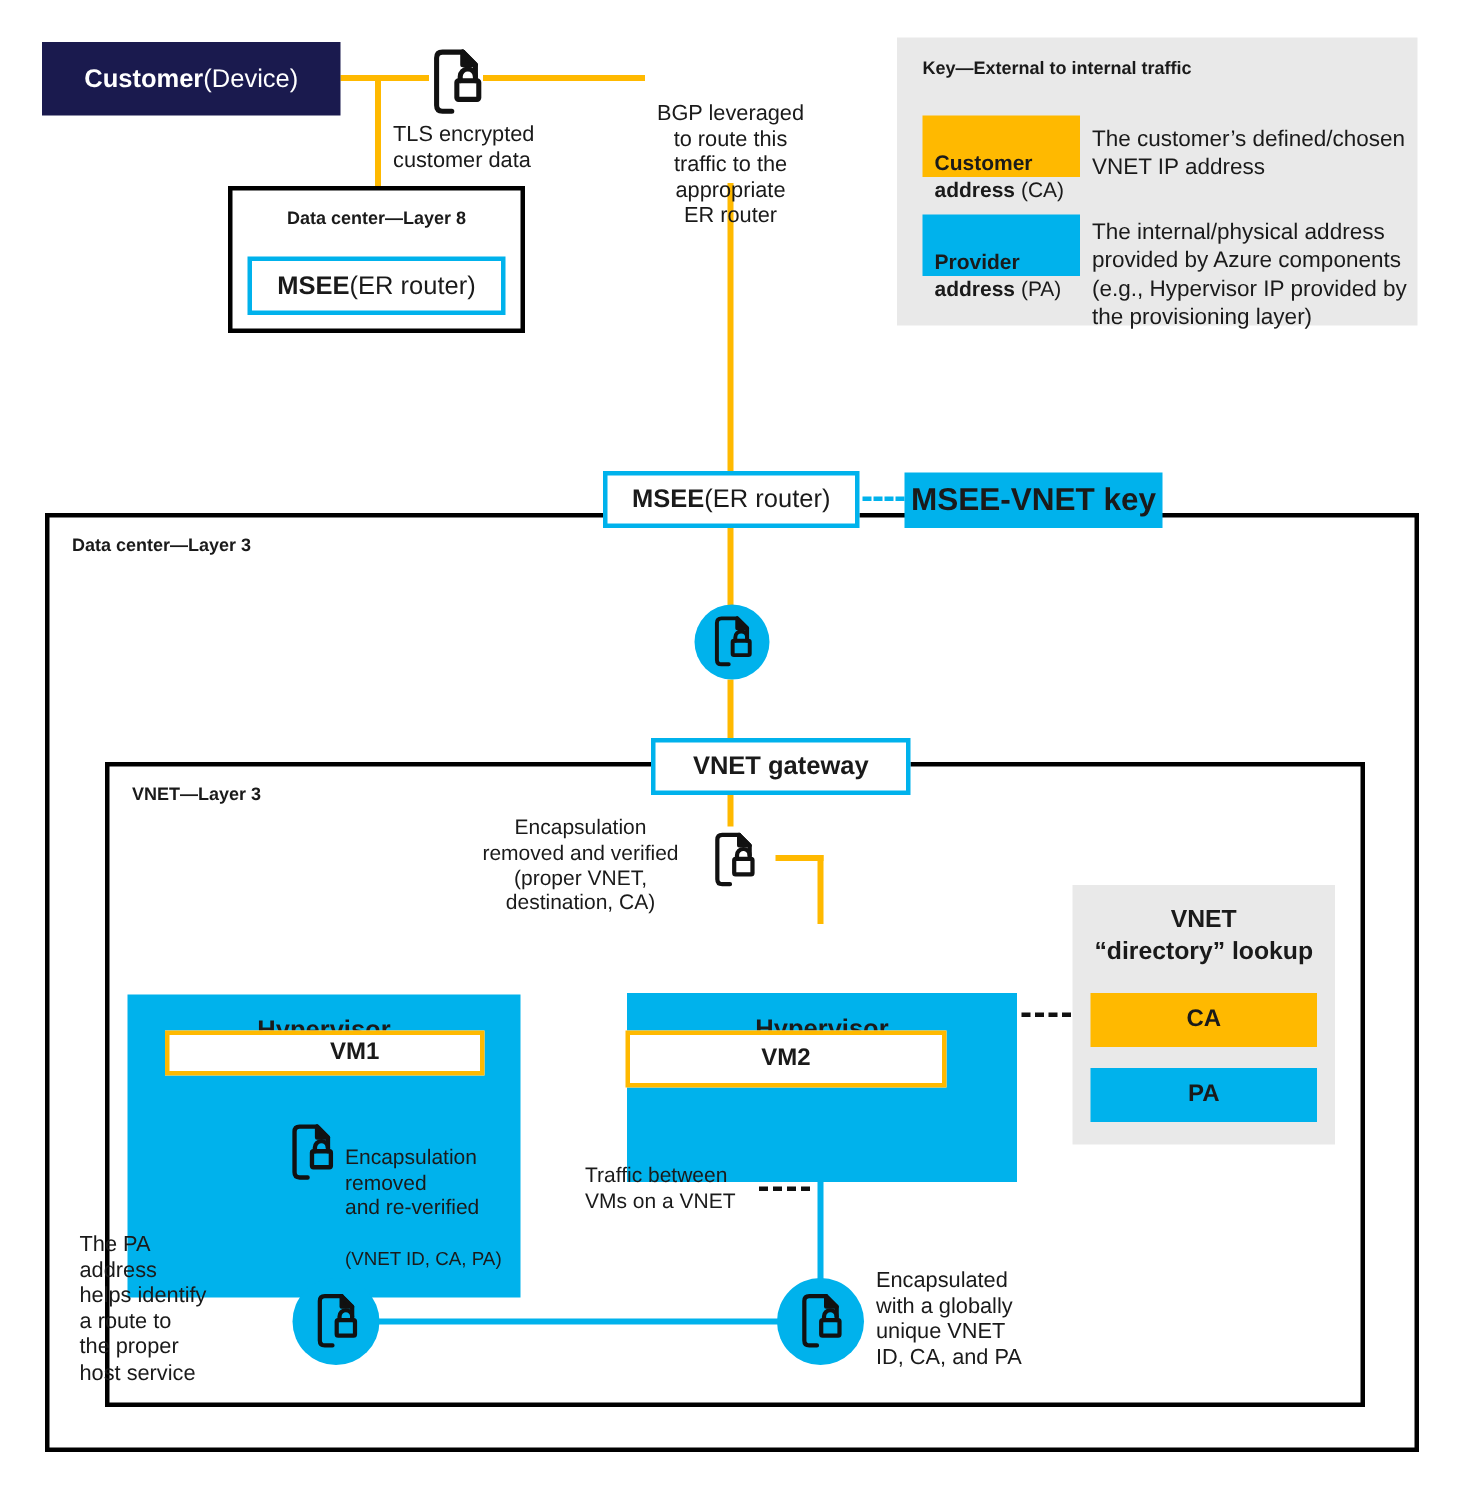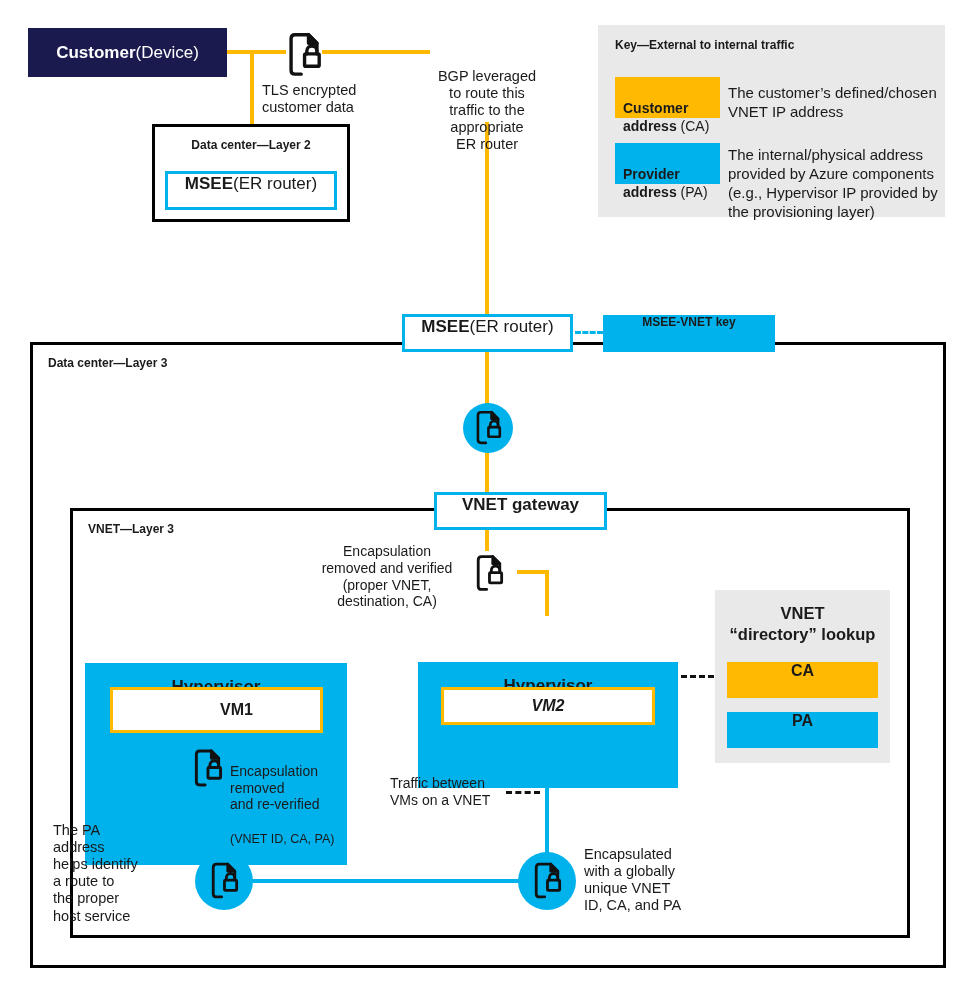--- a/index.html
+++ b/index.html
@@ -24,21 +24,21 @@
   .hl-c{height:4px;background:#00b2ec;z-index:2;}
   .vl-c{width:4px;background:#00b2ec;z-index:2;}
   .dash-c{border-top:3px dashed #00b2ec;z-index:2;}
   .dash-k{border-top:3px dashed #111;z-index:2;}
   
   .t-bold{font-weight:bold;font-size:12px;}
   .note{font-size:14.5px;line-height:1.18;white-space:pre-line;z-index:3;}
   .note-sm{font-size:14px;line-height:1.2;white-space:pre-line;z-index:3;}
   .center{text-align:center;}
   .right{text-align:left;}
-  .flexc{display:flex;justify-content:center;}
+  .flexc{display:flex;align-items:center;justify-content:center;}
   .pre{white-space:pre-line;}
   .chip-label{font-size:14px;line-height:1.3;padding:4px 0 0 8px;white-space:pre-line;}
   .chip-label b{font-weight:bold;}
   .desc{font-size:15px;line-height:1.27;white-space:pre-line;}
   .host-title{font-weight:bold;font-size:17px;line-height:1.25;text-align:center;padding-top:13px;white-space:pre-line;}
   .lockdoc{color:#111;display:block;}
   svg.defsonly{position:absolute;width:0;height:0;}
 </style>
 </head>
 <body>
@@ -75,21 +75,21 @@
   <div class="abs note center" style="left:428px;top:48px;width:118px;margin-top:20px;">BGP leveraged
 to route this
 traffic to the
 appropriate
 ER router</div>
   <div class="abs vl-o" style="left:250px;top:52px;height:72px;"></div>
   <div class="abs note" style="left:262px;top:82px;">TLS encrypted
 customer data</div>
 
   <div class="abs box-black" style="left:152px;top:124px;width:198px;height:98px;z-index:3;"></div>
-  <div class="abs t-bold center" style="left:152px;top:138px;width:198px;z-index:4;">Data center—Layer 2</div>
+  <div class="abs t-bold center" style="left:152px;top:138px;width:198px;z-index:4;">Data center—Layer 8</div>
   <div class="abs box-cyan-border flexc" style="left:165px;top:171px;width:172px;height:39px;font-size:17px;">
     <span style="font-weight:bold;">MSEE</span>
       <span> (ER router)</span>
   </div>
 
   <div class="abs panel-gray" style="left:598px;top:25px;width:347px;height:192px;z-index:1;"></div>
   <div class="abs t-bold" style="left:615px;top:38px;z-index:3;">Key—External to internal traffic</div>
   <div class="abs chip-orange chip-label" style="left:615px;top:77px;width:105px;height:41px;z-index:3;">
     <b>Customer
 address</b><span> (CA)</span>
@@ -104,21 +104,21 @@
     <b>Provider
 address</b><span> (PA)</span>
   </div>
 
   <div class="abs vl-o" style="left:485px;top:122px;height:192px;"></div>
   <div class="abs box-cyan-border flexc" style="left:402px;top:314px;width:171px;height:38px;font-size:17px;">
     <span style="font-weight:bold;">MSEE</span>
       <span> (ER router)</span>
   </div>
   <div class="abs dash-c" style="left:575px;top:331px;width:28px;z-index:5;"></div>
-  <div class="abs chip-cyan flexc" style="left:603px;top:315px;width:172px;height:37px;font-weight:bold;font-size:12px;z-index:5;">MSEE-VNET key</div>
+  <div class="abs chip-cyan flexc" style="left:603px;top:315px;width:172px;height:37px;font-weight:bold;font-size:21px;z-index:5;">MSEE-VNET key</div>
 
   <div class="abs vl-o" style="left:485px;top:352px;height:52px;"></div>
   <div class="abs circle" style="left:463px;top:403px;width:50px;height:50px;">
     <svg class="lockdoc" width="28" height="36" viewBox="0 0 64 80">
         <use href="#lockdoc-shape"></use>
       </svg>
   </div>
   <div class="abs vl-o" style="left:485px;top:453px;height:40px;"></div>
 
   <div class="abs box-cyan-border flexc" style="left:402px;top:492px;width:173px;height:38px;font-size:17px;font-weight:600;margin-left:32px;">VNET gateway</div>
@@ -131,36 +131,36 @@
 removed and verified
 (proper VNET,
 destination, CA)</div>
   <div class="abs hl-o" style="left:517px;top:570px;width:32px;"></div>
   <div class="abs vl-o" style="left:545px;top:570px;height:46px;"></div>
 
   <div class="abs host" style="left:85px;top:615px;width:262px;height:202px;">
     <div class="host-title">Hypervisor
 host</div>
   </div>
-  <div class="abs vm" style="left:110px;top:687px;width:213px;height:46px;padding-left:40px;">VM1</div>
+  <div class="abs vm" style="left:110px;top:687px;width:213px;height:30px;padding-left:40px;">VM1</div>
   <svg class="abs lockdoc" style="left:192px;top:746px;z-index:3;" width="31" height="45" viewBox="0 0 64 80">
       <use href="#lockdoc-shape"></use>
     </svg>
   <div class="abs note-sm" style="left:230px;top:746px;">
     <span class="pre">Encapsulation
 removed
 and re-verified</span><br>
     <span style="font-size:12.5px;">(VNET ID, CA, PA)</span>
   </div>
 
   <div class="abs host" style="left:418px;top:614px;width:260px;height:126px;">
     <div class="host-title">Hypervisor
 host</div>
   </div>
-  <div class="abs vm" style="left:441px;top:687px;width:214px;height:38px;font-style:italic;">VM2</div>
+  <div class="abs vm" style="left:417px;top:687px;width:214px;height:38px;">VM2</div>
   <div class="abs dash-k" style="left:681px;top:675px;width:33px;"></div>
 
   <div class="abs panel-gray" style="left:715px;top:590px;width:175px;height:173px;z-index:2;">
     <div style="font-weight:bold;font-size:16.5px;line-height:1.25;text-align:center;padding-top:13px;white-space:pre-line;">VNET
 “directory” lookup</div>
   </div>
   <div class="abs chip-orange flexc" style="left:727px;top:662px;width:151px;height:36px;font-weight:bold;font-size:16px;z-index:3;">CA</div>
   <div class="abs chip-cyan flexc" style="left:727px;top:712px;width:151px;height:36px;font-weight:bold;font-size:16px;z-index:3;">PA</div>
 
   <div class="abs vl-c" style="left:220px;top:815px;height:40px;"></div>

